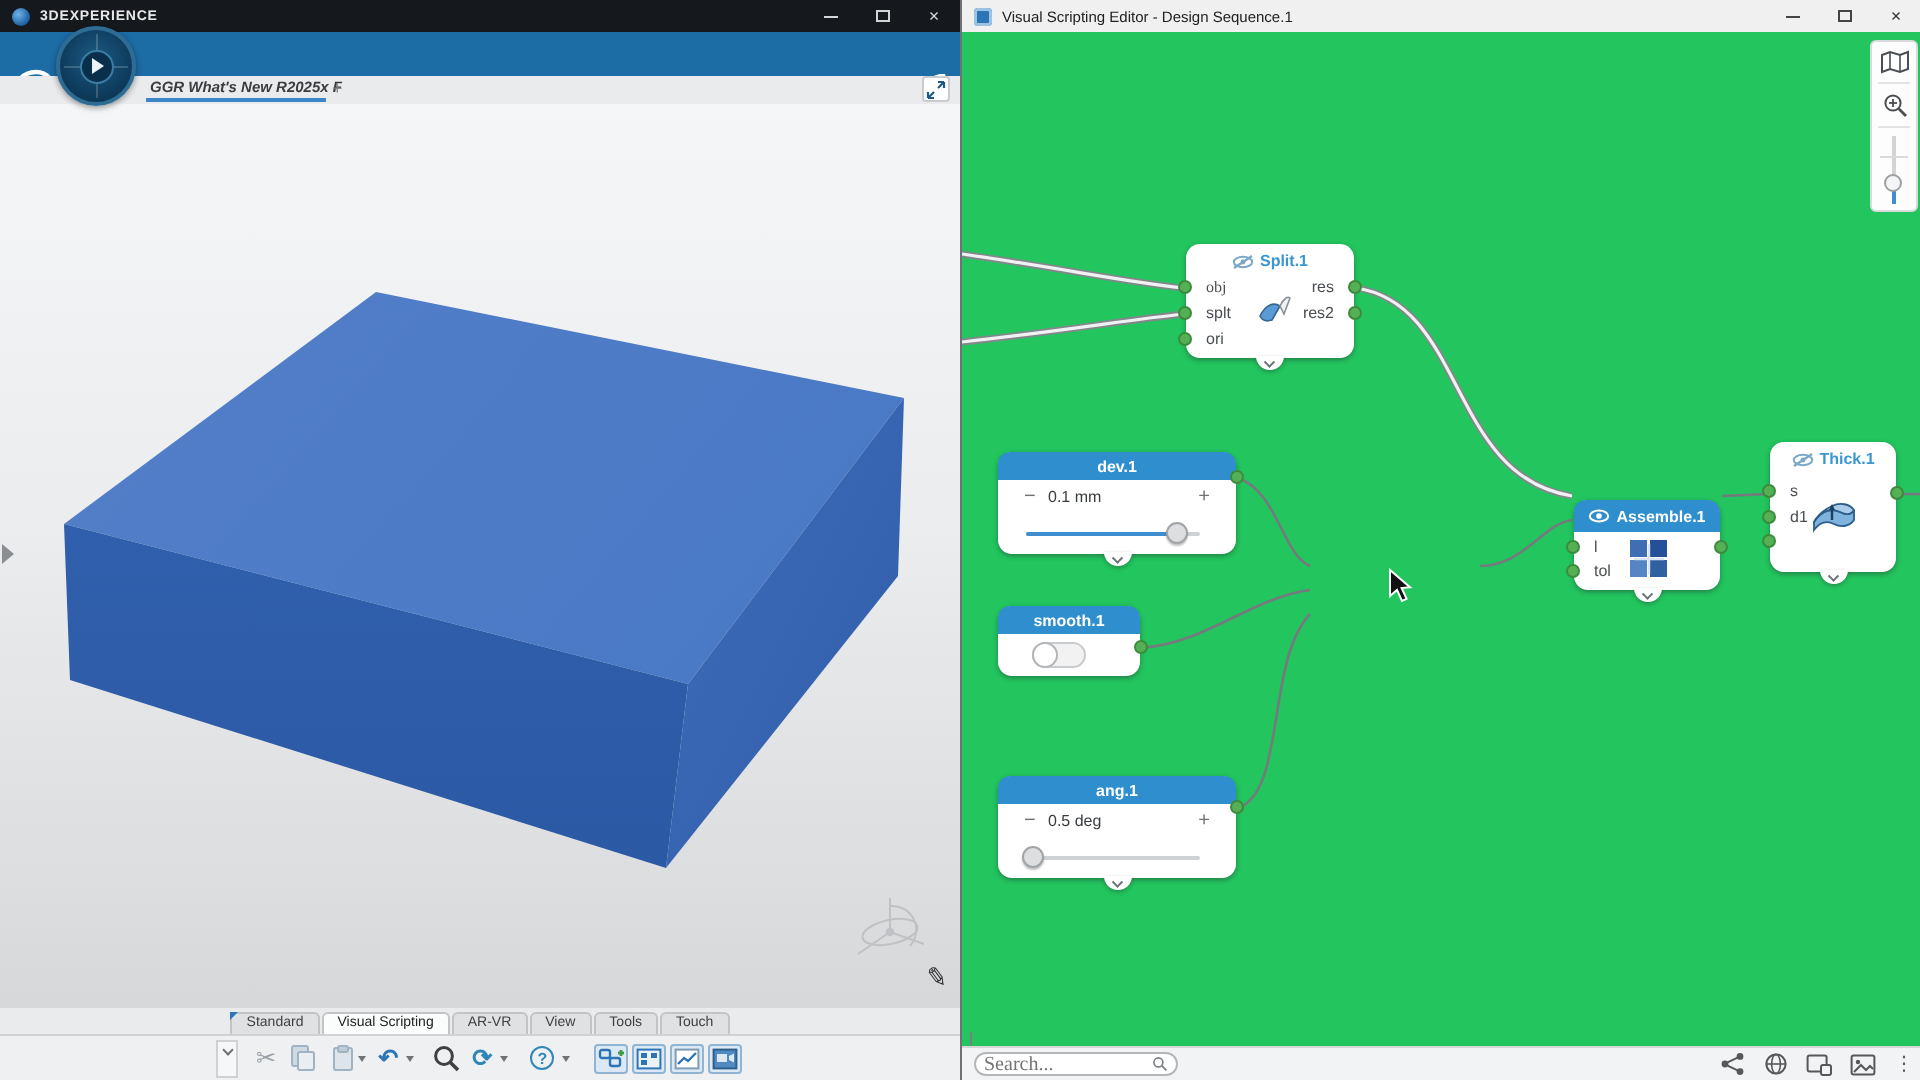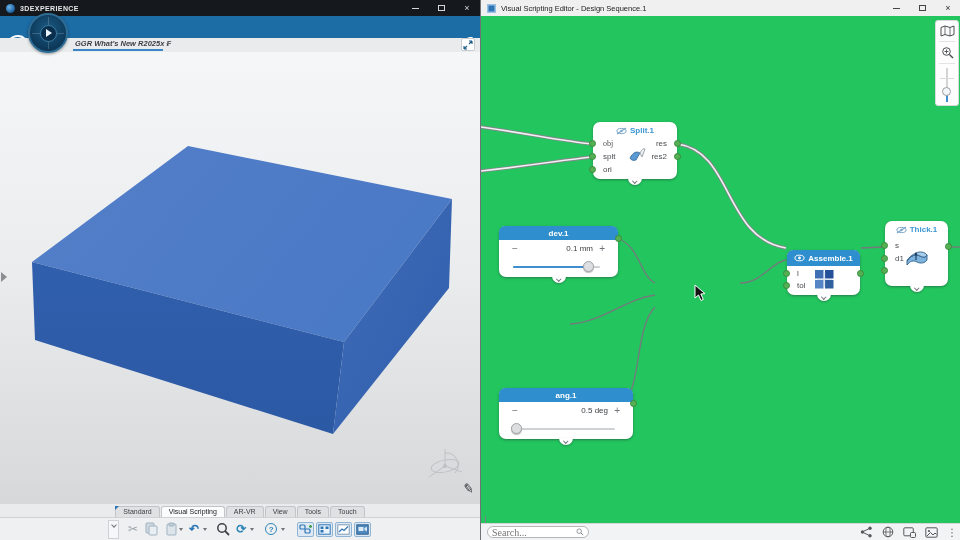--- a/index.html
+++ b/index.html
@@ -101,21 +101,21 @@
   .port.out { right:-4px; }
   .plabel { position:absolute; white-space:nowrap; }
   .plabel.r { text-align:right; }
   .expander { position:absolute; left:50%; bottom:-6px; width:14px; height:7px; margin-left:-7px;
     background:#fff; border-radius:0 0 7px 7px; box-shadow:0 1px 2px rgba(40,44,48,.35);
     display:flex; justify-content:center; align-items:center; }
   .expander .chev-down { width:3.5px; height:3.5px; margin-top:-2px; }
 
   .stepper { position:absolute; left:0; right:0; top:17px; display:flex; align-items:center; padding:0 13px; }
   .stepper .minus,.stepper .plus { color:#6f7377; font-size:10px; width:12px; }
-  .stepper .val { flex:1; text-align:right; color:#3a3d40; font-size:8px; }
+  .stepper .val { flex:1; text-align:left; color:#3a3d40; font-size:8px; }
   .slider { position:absolute; left:14px; right:18px; top:40px; height:2px; background:#cfd2d4; border-radius:1px; }
   .slider .fill { position:absolute; left:0; top:0; height:2px; background:#3f8fd0; border-radius:1px; }
   .slider .handle { position:absolute; top:-5px; width:11px; height:11px; border-radius:50%;
     background:#dcdee0; border:1px solid #a2a5a8; box-shadow:0 1px 1px rgba(0,0,0,.25); }
 
   .toggle { position:absolute; left:17px; top:18px; width:27px; height:13px; border-radius:7px;
     background:#f2f2f2; border:1px solid #c9ccce; }
   .toggle .knob { position:absolute; left:-1px; top:-1px; width:13px; height:13px; border-radius:50%;
     background:#fff; border:1px solid #b3b6b8; }
 
@@ -393,22 +393,29 @@
         <div class="slider">
           <span class="fill" style="width:86%;"></span>
           <span class="handle" style="left:80%;"></span>
         </div>
         <span class="port out" style="top:9px;"></span>
         <span class="expander">
             <i class="chev-down"></i>
           </span>
       </div>
 
-
-      <div class="node" style="left:18px; top:372px; width:134px; height:51px;">
+      <div class="node" style="left:18px; top:287px; width:71px; height:35px;">
+        <div class="node-header">smooth.1</div>
+        <div class="toggle">
+          <span class="knob"></span>
+        </div>
+        <span class="port out" style="top:17px;"></span>
+      </div>
+
+      <div class="node" style="left:18px; top:372px; width:119px; height:51px;">
         <div class="node-header">ang.1</div>
         <div class="stepper">
           <span class="minus">−</span>
           <span class="val">0.5 deg</span>
           <span class="plus" style="text-align:right">+</span>
         </div>
         <div class="slider">
           <span class="fill" style="width:4%;"></span>
           <span class="handle" style="left:-2px;"></span>
         </div>

